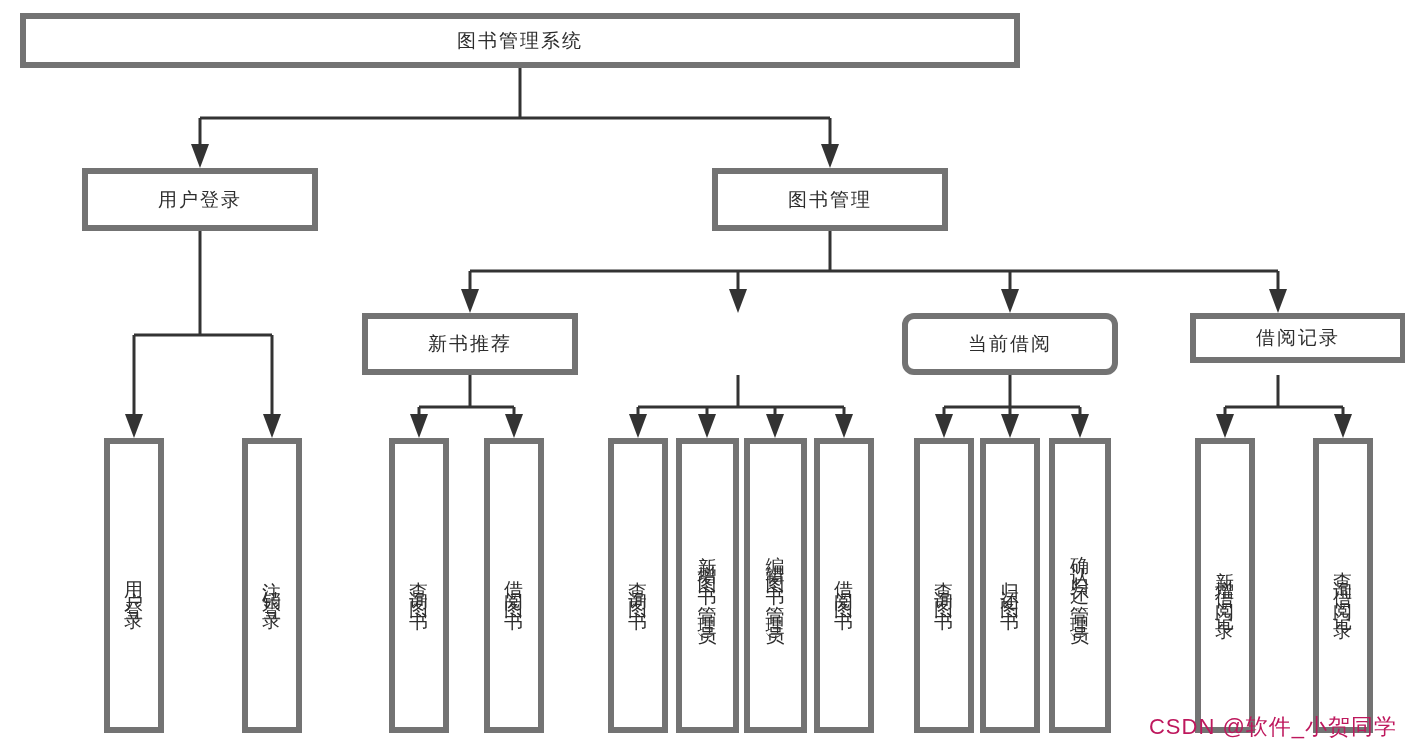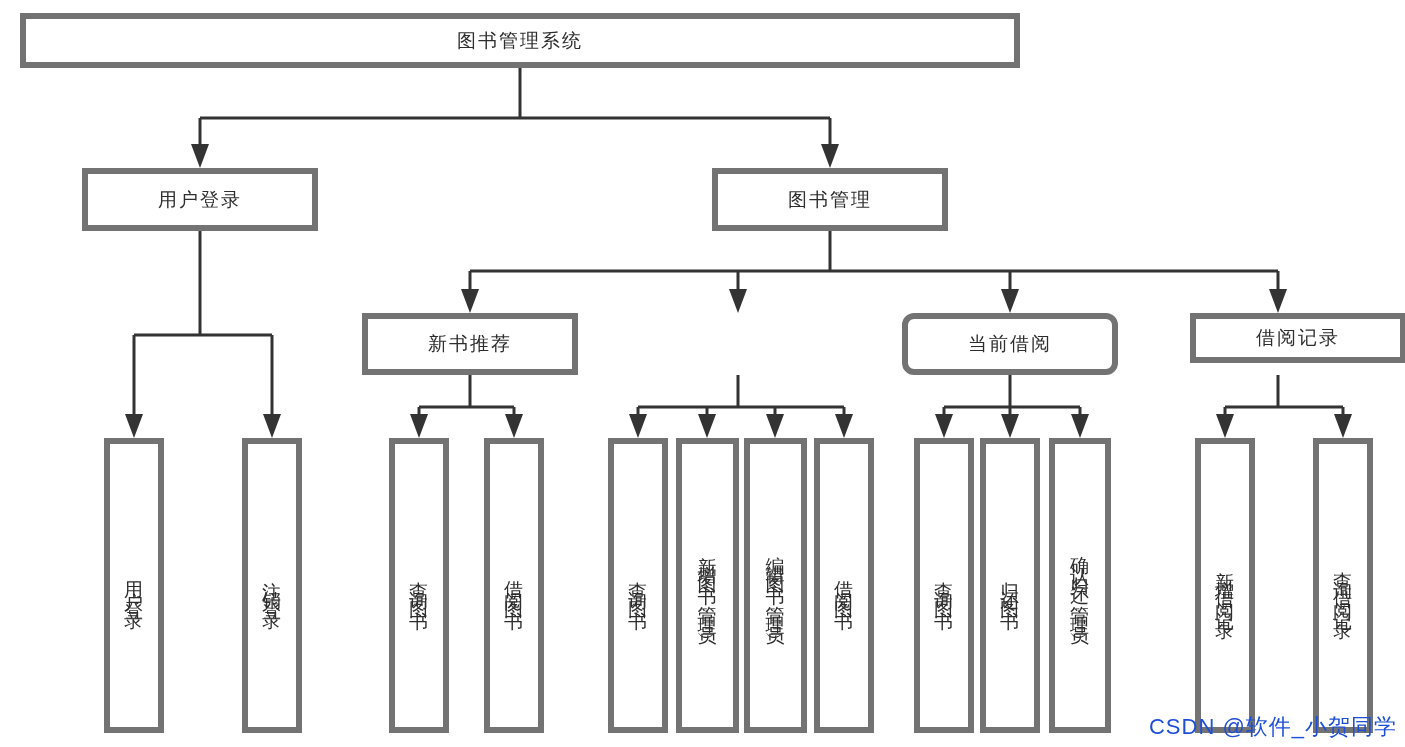--- a/index.html
+++ b/index.html
@@ -44,21 +44,21 @@
     font-size: 19px;
     letter-spacing: 10px;
     line-height: 1;
     white-space: nowrap;
   }
   .watermark {
     position: absolute;
     right: 8px;
     bottom: 5px;
     font-size: 22px;
-    color: #1d4ed8;
+    color: #be185d;
     letter-spacing: 1px;
     white-space: nowrap;
   }
 </style>
 </head>
 <body>
 
 <div id="canvas">
 
   <svg id="connectors" width="1405" height="747" viewBox="0 0 1405 747">

